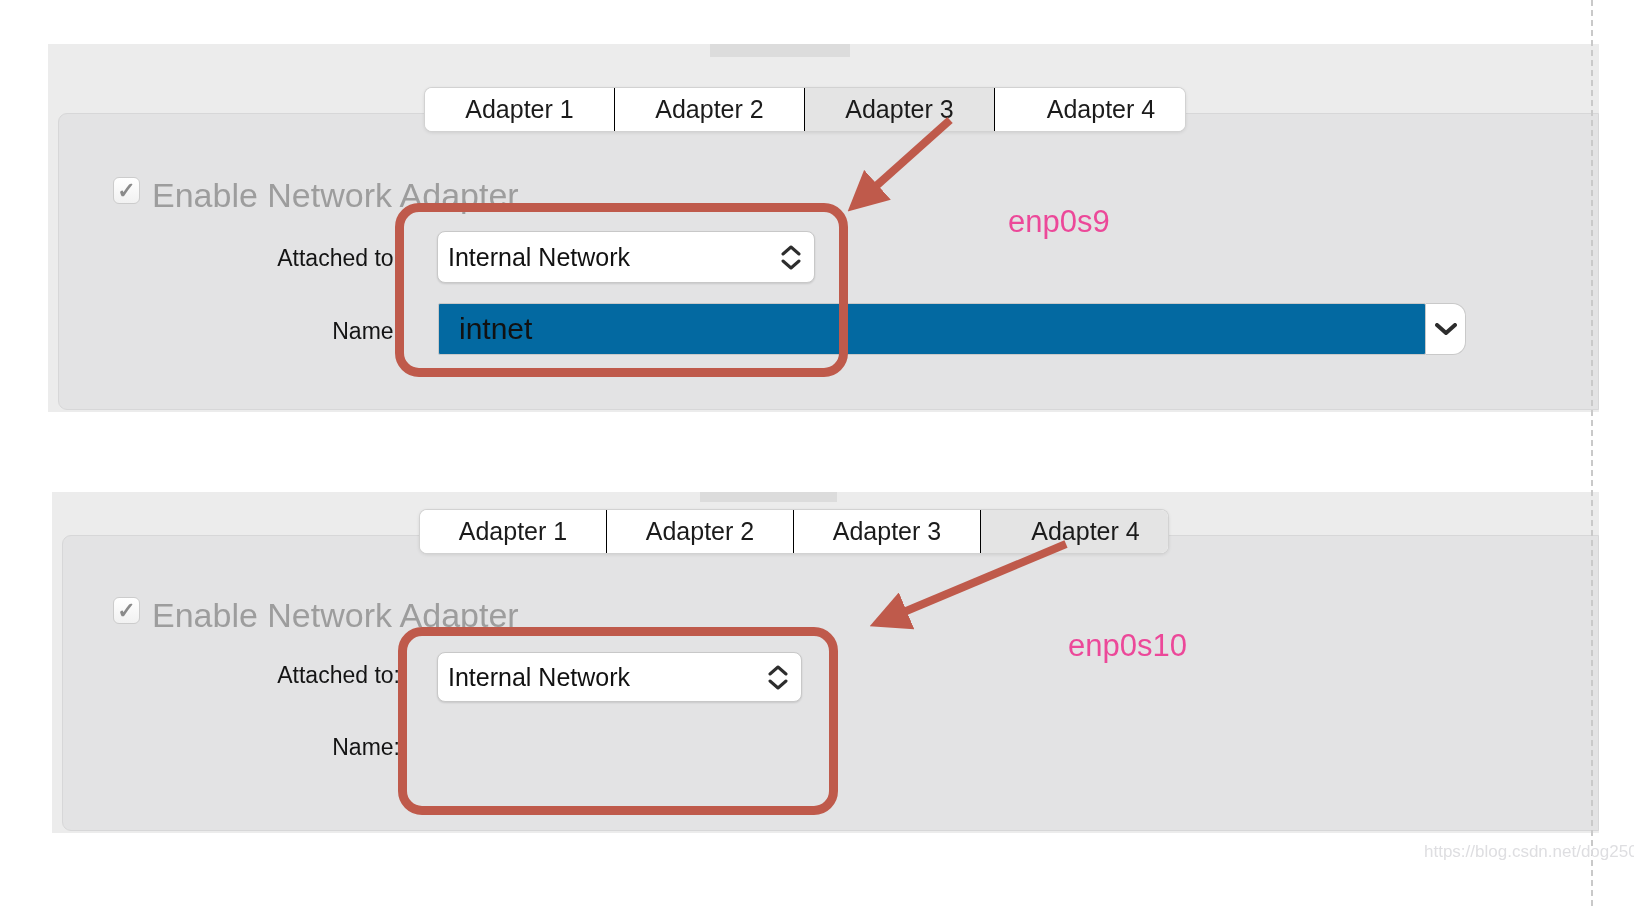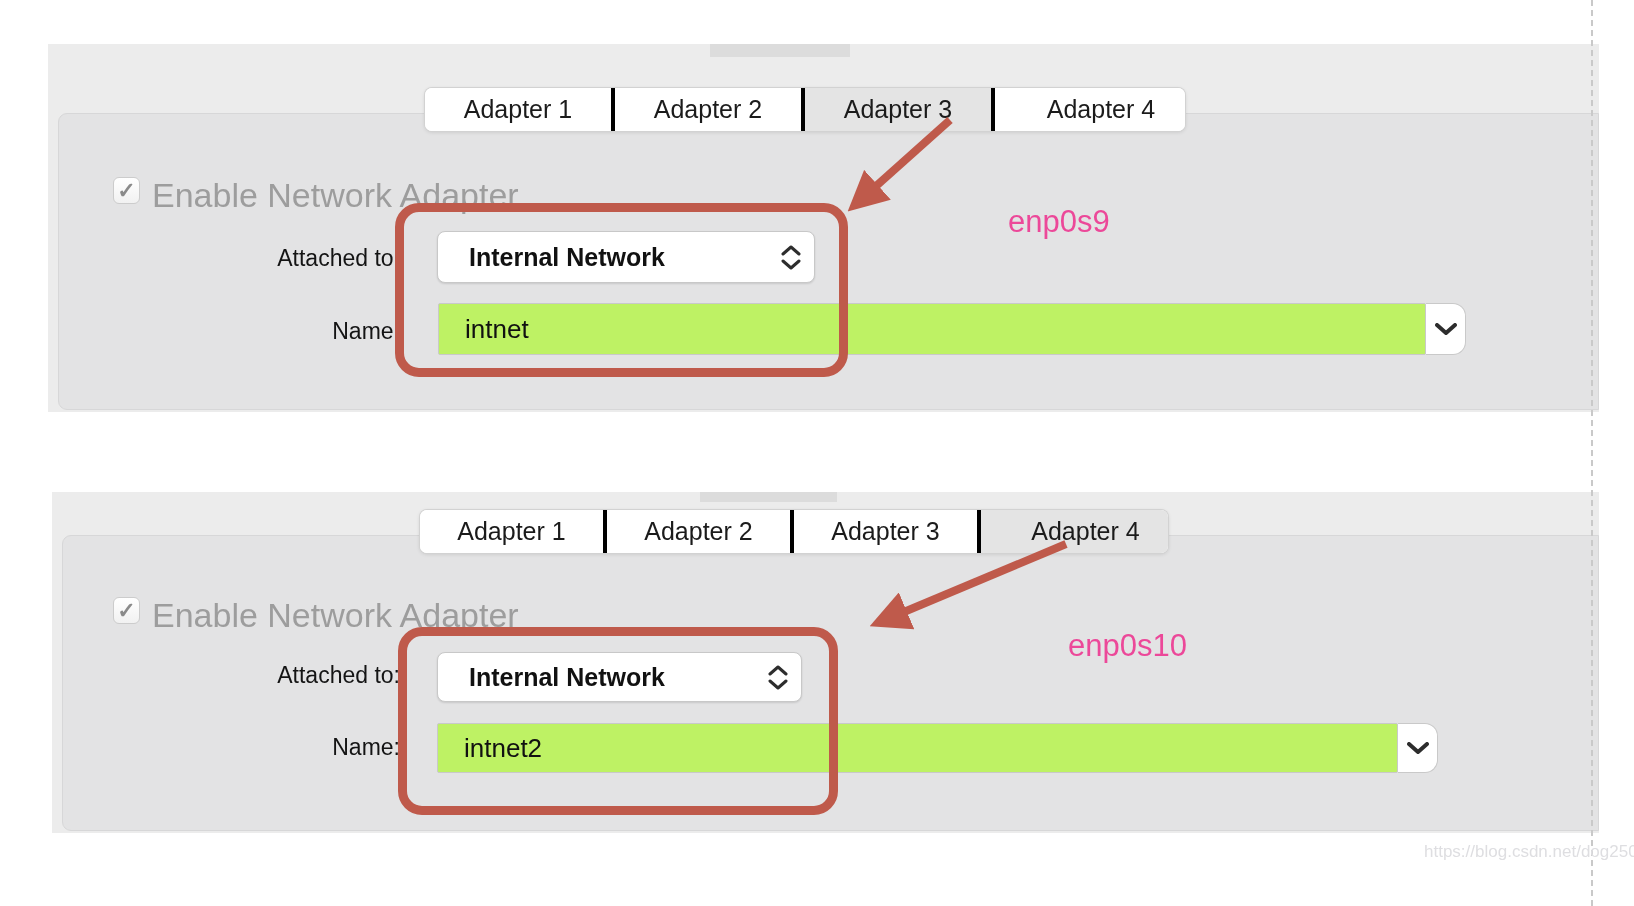--- a/index.html
+++ b/index.html
@@ -19,21 +19,21 @@
   #panel1 .remnant { left:662px; width:140px; height:13px; }
   #panel2 .remnant { left:648px; width:137px; height:10px; }
 
   .tabs { position:absolute; display:flex; height:43px; background:#ffffff;
           border-radius:7px; overflow:hidden; z-index:3;
           box-shadow:0 0 0 1px #d2d2d2, 0 1px 4px rgba(0,0,0,.14); }
   #panel1 .tabs { left:377px; top:44px; }
   #panel2 .tabs { left:368px; top:18px; }
   .tab { width:190px; display:flex; align-items:center; justify-content:center;
          font-size:25px; color:#1b1b1b; background:#ffffff;
-         border-right:4px solid #000000; }
+         border-right:1px solid #000000; }
   #panel2 .tab { width:187px; }
   .tab:last-child { border-right:none;padding-left:22px; }
   .tab.active { background:#e4e4e4; }
 
   .checkbox { position:absolute; width:27px; height:27px;
               background:linear-gradient(#ffffff,#f1f1f1); border:1px solid #cccccc;
               border-radius:6px; display:flex; align-items:center; justify-content:center;
               font-size:22px; font-weight:bold; color:#8a8a8a; }
   #panel1 .checkbox { left:65px; top:133px; }
   #panel2 .checkbox { left:61px; top:105px; }
@@ -47,29 +47,29 @@
   #panel1 .attached-label { left:22px; top:201px; }
   #panel1 .name-label     { left:22px; top:274px; }
   #panel2 .attached-label { left:18px; top:170px; }
   #panel2 .name-label     { left:18px; top:242px; }
 
   .popup { position:absolute; background:#ffffff; border:1px solid #c8c8c8;
            border-radius:8px; box-shadow:0 1px 2px rgba(0,0,0,.12);
            display:flex; align-items:center; font-size:25px; color:#111111; }
   #panel1 .popup { left:389px; top:187px; width:378px; height:52px; }
   #panel2 .popup { left:385px; top:160px; width:365px; height:50px; }
-  .popup .ptext { flex:1; padding-left:31px; white-space:nowrap;font-weight:bold; }
+  .popup .ptext { flex:1; padding-left:10px; white-space:nowrap; }
   .stepper { margin-right:13px; display:flex; flex-direction:column; gap:3px; }
 
   .combo { position:absolute; display:flex; align-items:stretch; }
   #panel1 .combo { left:390px; top:259px; }
   #panel2 .combo { left:385px; top:231px; }
-  .combo input { border:1px solid #c9c9c9; background:#bef264; border-radius:2px;
-                 font-size:26px; font-family:inherit; color:#111111;
-                 padding:0 10px 0 26px; outline:none; }
+  .combo input { border:1px solid #c9c9c9; background:#0369a1; border-radius:2px;
+                 font-size:30px; font-family:inherit; color:#111111;
+                 padding:0 10px 0 20px; outline:none; }
   #panel1 .combo input { width:988px; height:52px; }
   #panel2 .combo input { width:961px; height:50px; }
   .combo .drop-btn { width:40px; background:#ffffff; border:1px solid #c9c9c9;
                      border-left:none; border-radius:0 13px 13px 0;
                      display:flex; align-items:center; justify-content:center; cursor:default; }
 
   .anno-box { position:absolute; border:9px solid #bf5a4b; border-radius:24px;
               z-index:5; pointer-events:none; }
   #anno-box1 { left:395px; top:203px; width:453px; height:174px; }
   #anno-box2 { left:398px; top:627px; width:440px; height:188px; }
@@ -153,28 +153,20 @@
       <svg width="20" height="11" viewBox="0 0 20 11">
           <path d="M2 9 L10 2 L18 9" fill="none" stroke="#2d2d2d" stroke-width="3" stroke-linecap="round" stroke-linejoin="round"></path>
         </svg>
       <svg width="20" height="11" viewBox="0 0 20 11">
           <path d="M2 2 L10 9 L18 2" fill="none" stroke="#2d2d2d" stroke-width="3" stroke-linecap="round" stroke-linejoin="round"></path>
         </svg>
     </span>
   </div>
 
   <div class="field-label name-label">Name:</div>
-  <div class="combo">
-    <input type="text" value="intnet2" style="">
-    <div class="drop-btn">
-      <svg width="22" height="13" viewBox="0 0 22 13">
-          <path d="M2 2 L11 10 L20 2" fill="none" stroke="#2d2d2d" stroke-width="4" stroke-linecap="round" stroke-linejoin="round"></path>
-        </svg>
-    </div>
-  </div>
 </div>
 
 <div class="anno-box" id="anno-box1"></div>
 <div class="anno-box" id="anno-box2"></div>
 
 <div class="anno-label" id="anno-label1">enp0s9</div>
 <div class="anno-label" id="anno-label2">enp0s10</div>
 
 <svg id="arrow-overlay">
   <defs>

